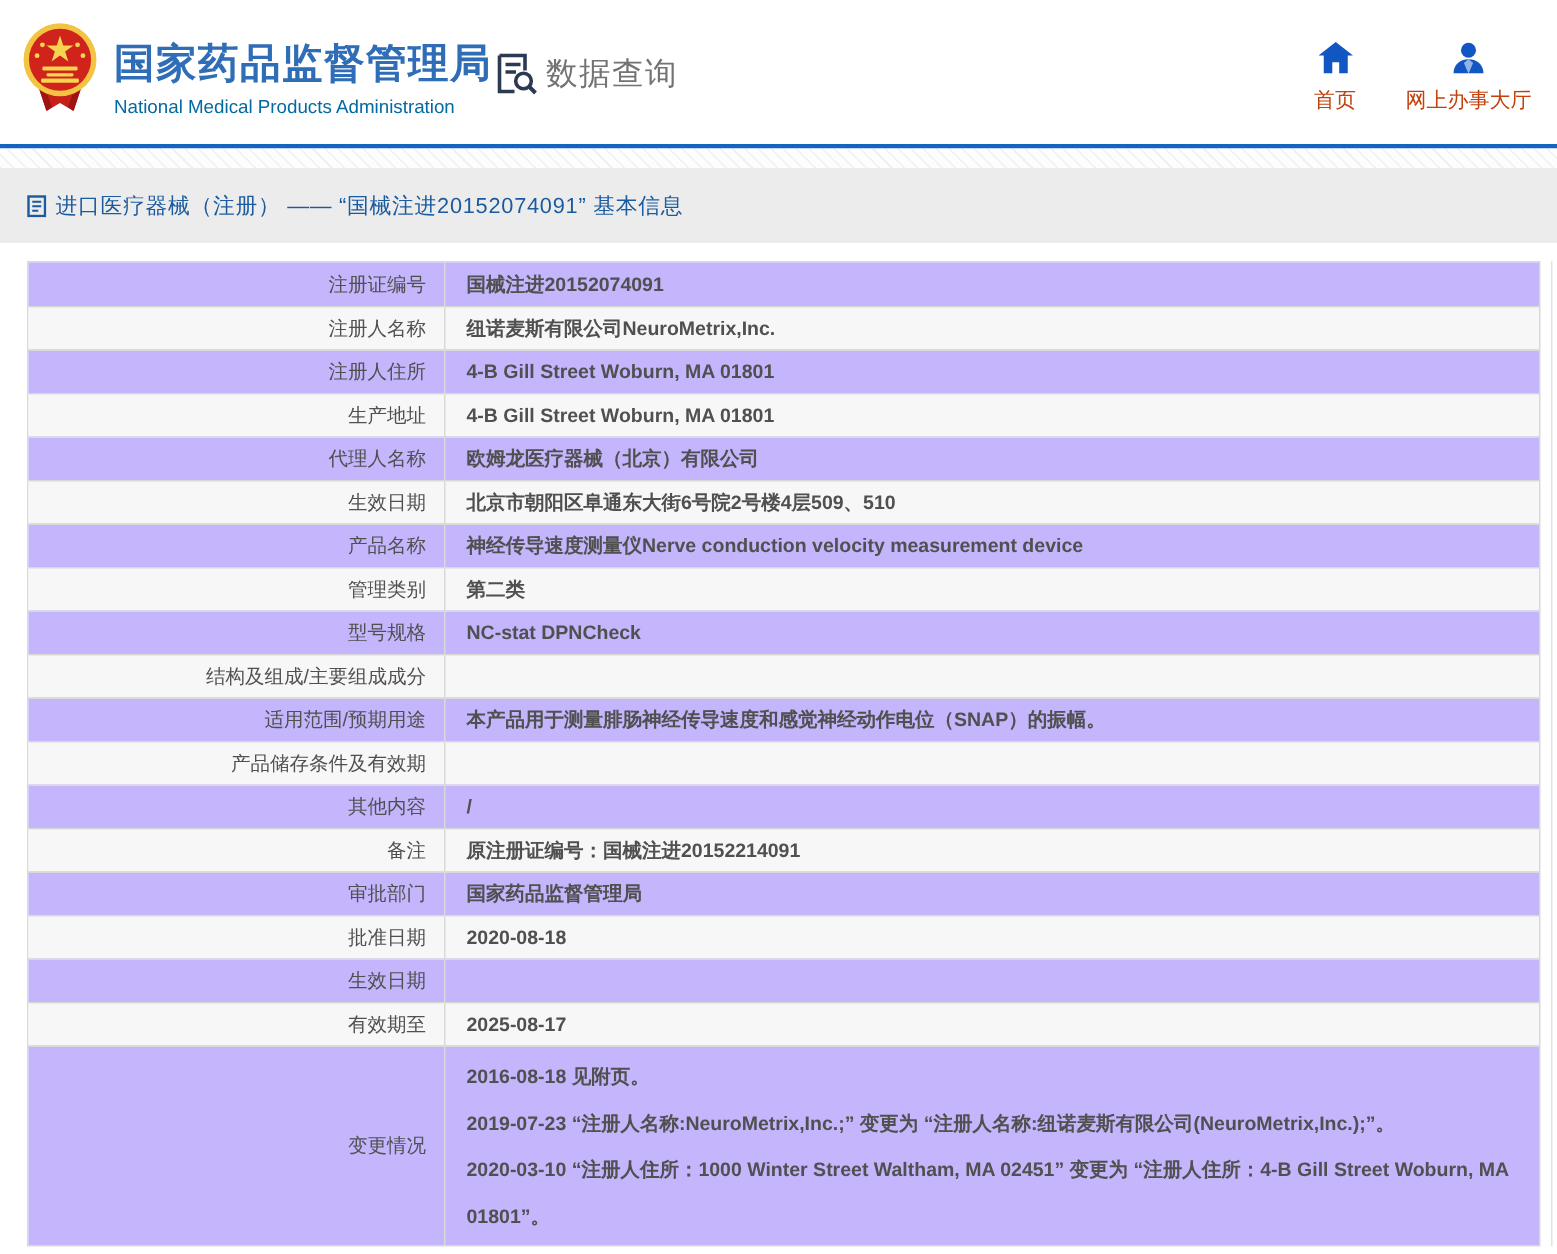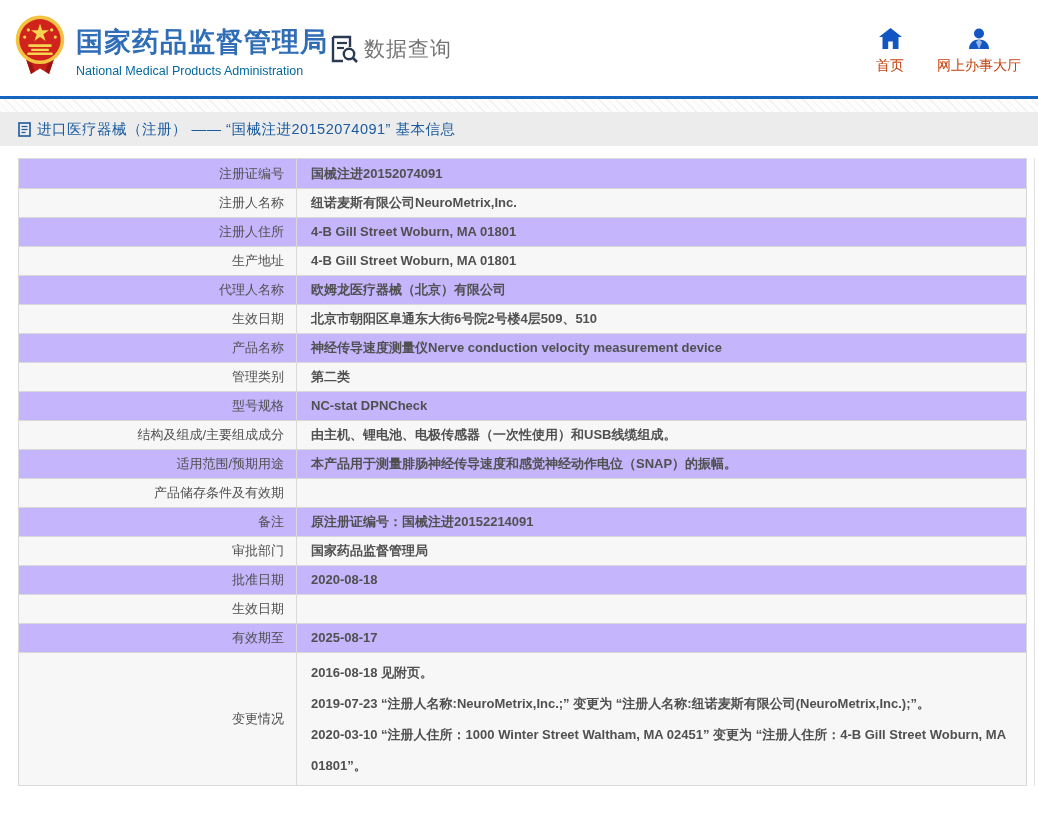--- a/index.html
+++ b/index.html
@@ -18,21 +18,21 @@
   .nav-item { position:absolute; top:28px; text-align:center; cursor:pointer; color:#333; }
   .nav-item .nav-label { display:block; font-size:14px; margin-top:4px; color:#c2410c; }
   .nav-home { left:860px; width:60px; }
   .nav-hall { left:927px; width:104px; }
 
   .blue-line { height:3px; background:#1565c0; }
   .stripe-strip { height:13px; background:#fdfdfd;
     background-image:repeating-linear-gradient(45deg, rgba(120,130,140,0.10) 0 1px, transparent 1px 6px); }
 
   
-  .breadcrumb-bar { height:34px; background:#ececec; display:flex; align-items:center; padding-left:18px; }
+  .breadcrumb-bar { height:50px; background:#ececec; display:flex; align-items:center; padding-left:18px; }
   .breadcrumb-text { font-size:14.5px; color:#1a5a9e; margin-left:6px; letter-spacing:0.5px; }
 
   
   .tbl-wrap { position:relative; margin:12px 0 0 18px; width:1009px; }
   .tbl-wrap::after { content:""; position:absolute; top:0; bottom:0; right:-8px;
     border-right:1px solid #e2e2e2; }
   .tbl { border:1px solid #d9d9d9; font-size:13px; color:#505050; }
   .tr { display:flex; align-items:stretch; min-height:29px; background:#c4b5fd; }
   .tr + .tr { border-top:1px solid #d9d9d9; }
   .tr:nth-child(even) { background:#f7f7f7; }
@@ -144,29 +144,32 @@
     <div class="tr">
         <div class="th">管理类别</div>
         <div class="td">第二类</div>
       </div>
     <div class="tr">
         <div class="th">型号规格</div>
         <div class="td">NC-stat DPNCheck</div>
       </div>
     <div class="tr">
         <div class="th">结构及组成/主要组成成分</div>
-        <div class="td">由主机、锂电池、电极传感器（一次性使用）和USB线缆组成。</div>
       </div>
     <div class="tr">
         <div class="th">适用范围/预期用途</div>
         <div class="td">本产品用于测量腓肠神经传导速度和感觉神经动作电位（SNAP）的振幅。</div>
       </div>
     <div class="tr">
         <div class="th">产品储存条件及有效期</div>
         <div class="td"></div>
+      </div>
+    <div class="tr">
+        <div class="th">其他内容</div>
+        <div class="td">/</div>
       </div>
     <div class="tr">
         <div class="th">备注</div>
         <div class="td">原注册证编号：国械注进20152214091</div>
       </div>
     <div class="tr">
         <div class="th">审批部门</div>
         <div class="td">国家药品监督管理局</div>
       </div>
     <div class="tr">

